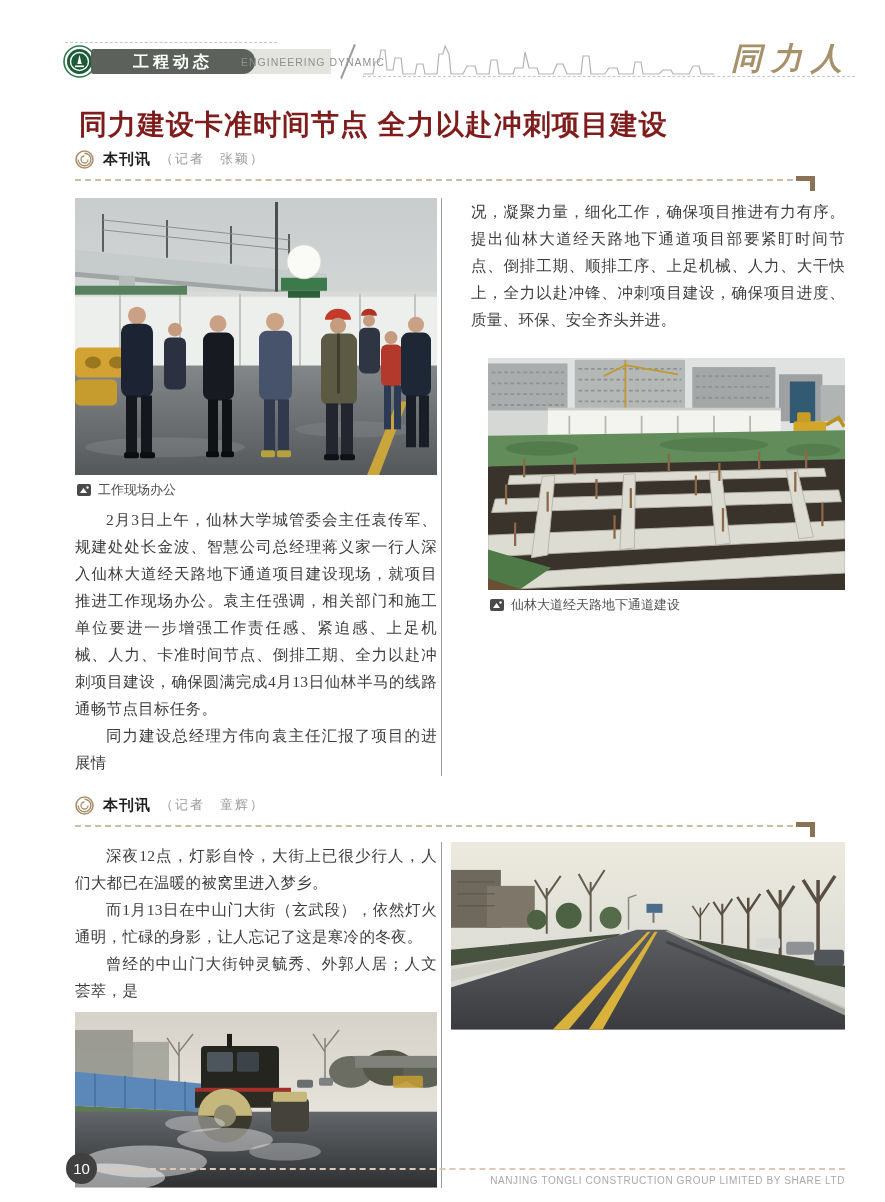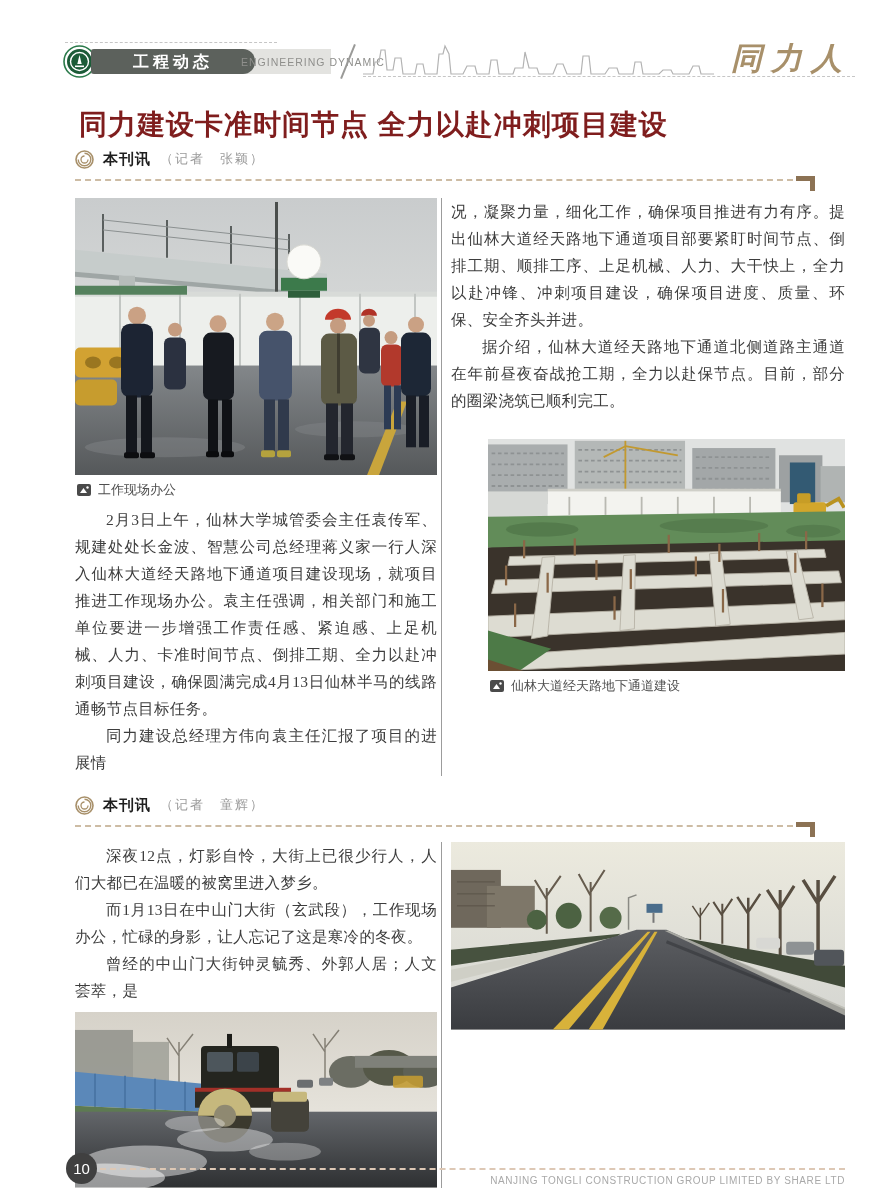--- a/index.html
+++ b/index.html
@@ -37,21 +37,21 @@
   .hdiv-bracket { position:relative; width:19px; height:15px; margin-left:3px; flex:0 0 auto; }
   .hdiv-bracket::before { content:""; position:absolute; left:0; top:0; width:19px; height:5px; background:#8c7254; }
   .hdiv-bracket::after  { content:""; position:absolute; right:0; top:0; width:5px; height:15px; background:#8c7254; }
 
   .cols { position:absolute; left:75px; width:770px; display:flex; align-items:stretch; }
   .col-l { width:367px; padding-right:4px; border-right:1px solid #9c9c9c; }
   .col-r { flex:1; padding-left:9px; }
 
   .art p { margin:0; font-family:"Liberation Serif", serif; font-size:15.5px; line-height:27px;
     color:#3d3d3d; text-align:justify; text-indent:2em; letter-spacing:0.3px; }
-  .art p.cont { text-indent:0; }
+  .art p.cont { text-indent:0;margin-left:20px; }
 
   figure { margin:0; }
   .photo { display:block; width:100%; height:auto; background:#ddd; }
   figcaption { display:flex; align-items:center; gap:7px; padding:6px 2px 7px;
     font-size:13px; color:#4f4f4f; }
   .cap-icon { flex:0 0 auto; display:inline-flex; }
 
   
   .footer-row { position:absolute; left:66px; top:1153px; right:40px; display:flex; align-items:center; }
   .pageno { width:31px; height:31px; border-radius:50%; background:#404040; color:#fff;
@@ -209,21 +209,20 @@
           </span>
           <span>工作现场办公</span>
         </figcaption>
       </figure>
       <p>2月3日上午，仙林大学城管委会主任袁传军、规建处处长金波、智慧公司总经理蒋义家一行人深入仙林大道经天路地下通道项目建设现场，就项目推进工作现场办公。袁主任强调，相关部门和施工单位要进一步增强工作责任感、紧迫感、上足机械、人力、卡准时间节点、倒排工期、全力以赴冲刺项目建设，确保圆满完成4月13日仙林半马的线路通畅节点目标任务。</p>
       <p>同力建设总经理方伟向袁主任汇报了项目的进展情</p>
     </div>
 
     <div class="col-r">
       <p class="cont">况，凝聚力量，细化工作，确保项目推进有力有序。提出仙林大道经天路地下通道项目部要紧盯时间节点、倒排工期、顺排工序、上足机械、人力、大干快上，全力以赴冲锋、冲刺项目建设，确保项目进度、质量、环保、安全齐头并进。</p>
-      <p>据介绍，仙林大道经天路地下通道北侧道路主通道在年前昼夜奋战抢工期，全力以赴保节点。目前，部分的圈梁浇筑已顺利完工。</p>
       <figure style="margin-top:25px;padding-left:37px;">
         <svg class="photo" viewBox="0 0 395 257" width="395" height="257" preserveAspectRatio="none">
           <rect width="395" height="257" fill="#e0e2e1"></rect>
           <rect x="0" y="6" width="88" height="66" fill="#a9adae"></rect>
           <rect x="96" y="2" width="122" height="70" fill="#b4b8b7"></rect>
           <rect x="226" y="10" width="92" height="62" fill="#a3a7a8"></rect>
           <rect x="322" y="18" width="48" height="52" fill="#9da1a2"></rect>
           <rect x="334" y="26" width="28" height="46" fill="#335a73"></rect>
           <rect x="368" y="30" width="27" height="40" fill="#b0b4b3"></rect>
           <g stroke="#8e9293" stroke-width="2" stroke-dasharray="4 3">
@@ -325,21 +324,21 @@
   </div>
 
   <div class="hdiv" style="top:822px;">
     <div class="hdiv-line"></div>
     <div class="hdiv-bracket"></div>
   </div>
 
   <div class="cols art" style="top:842px;">
     <div class="col-l">
       <p>深夜12点，灯影自怜，大街上已很少行人，人们大都已在温暖的被窝里进入梦乡。</p>
-      <p>而1月13日在中山门大街（玄武段），工作现场办公，忙碌的身影，让人忘记了这是寒冷的冬夜。</p>
+      <p>而1月13日在中山门大街（玄武段），依然灯火通明，忙碌的身影，让人忘记了这是寒冷的冬夜。</p>
       <p>曾经的中山门大街钟灵毓秀、外郭人居；人文荟萃，是</p>
       <figure style="margin-top:8px;">
         <svg class="photo" viewBox="0 0 362 176" width="363" height="176" preserveAspectRatio="none">
           <defs>
             <linearGradient id="p3sky" x1="0" y1="0" x2="0" y2="1">
                 <stop offset="0" stop-color="#d6d2c9"></stop>
                 <stop offset="1" stop-color="#f1efe8"></stop>
               </linearGradient>
             <linearGradient id="p3rd" x1="0" y1="0" x2="0" y2="1">
                 <stop offset="0" stop-color="#63666a"></stop>

